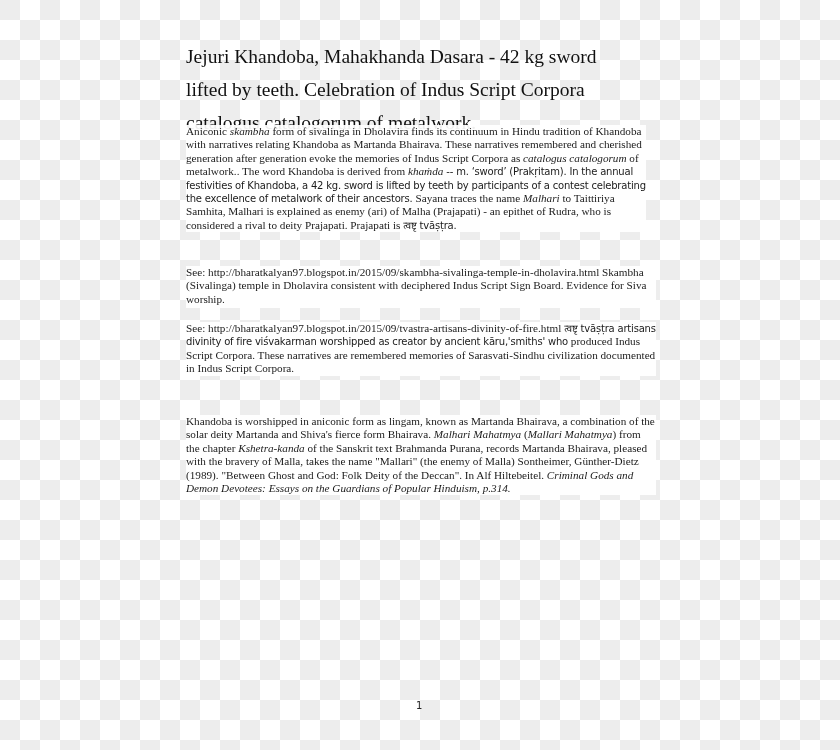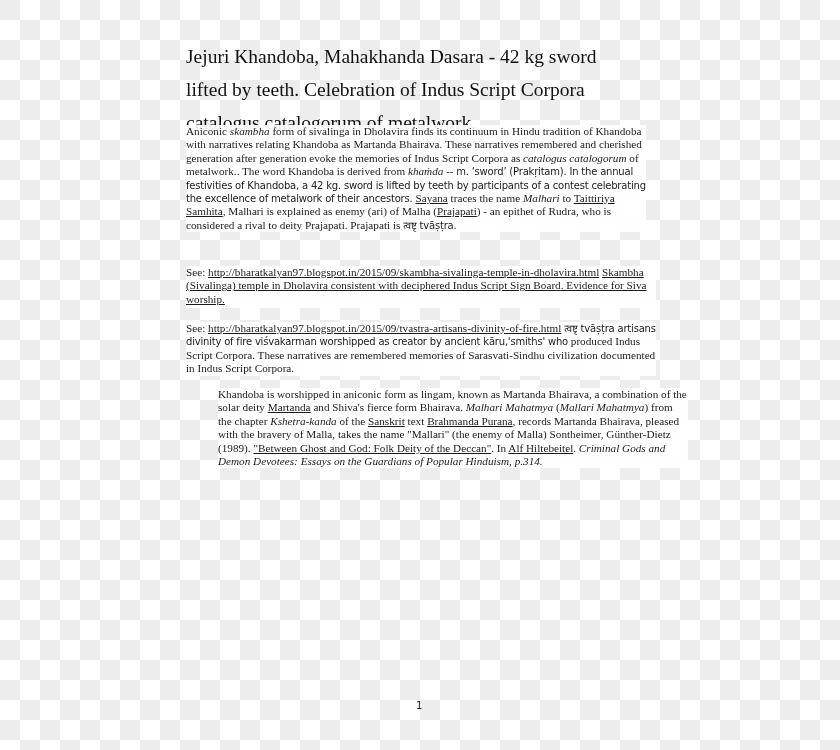--- a/index.html
+++ b/index.html
@@ -43,24 +43,23 @@
     color: #111;
   }
   .para {
     font-size: 11.2px;
     line-height: 13.4px;
     color: #1a1a1a;
   }
   .p1 { top: 125px; width: 460px; }
   .p2 { top: 266px; width: 470px; padding-bottom: 2px; }
   .p3 { top: 322px; width: 470px; }
-  .p4 { top: 388px; width: 470px; margin-left: 32px; }
+  .p4 { top: 415px; width: 470px; }
   a, .link {
     color: #1a1a1a;
-    text-decoration: underline;
   }
   .sans-ish {
     font-family: "DejaVu Sans", sans-serif;
     font-size: 10px;
     letter-spacing: -0.2px;
   }
   .page-number {
     position: absolute;
     top: 700px;
     left: 416px;

